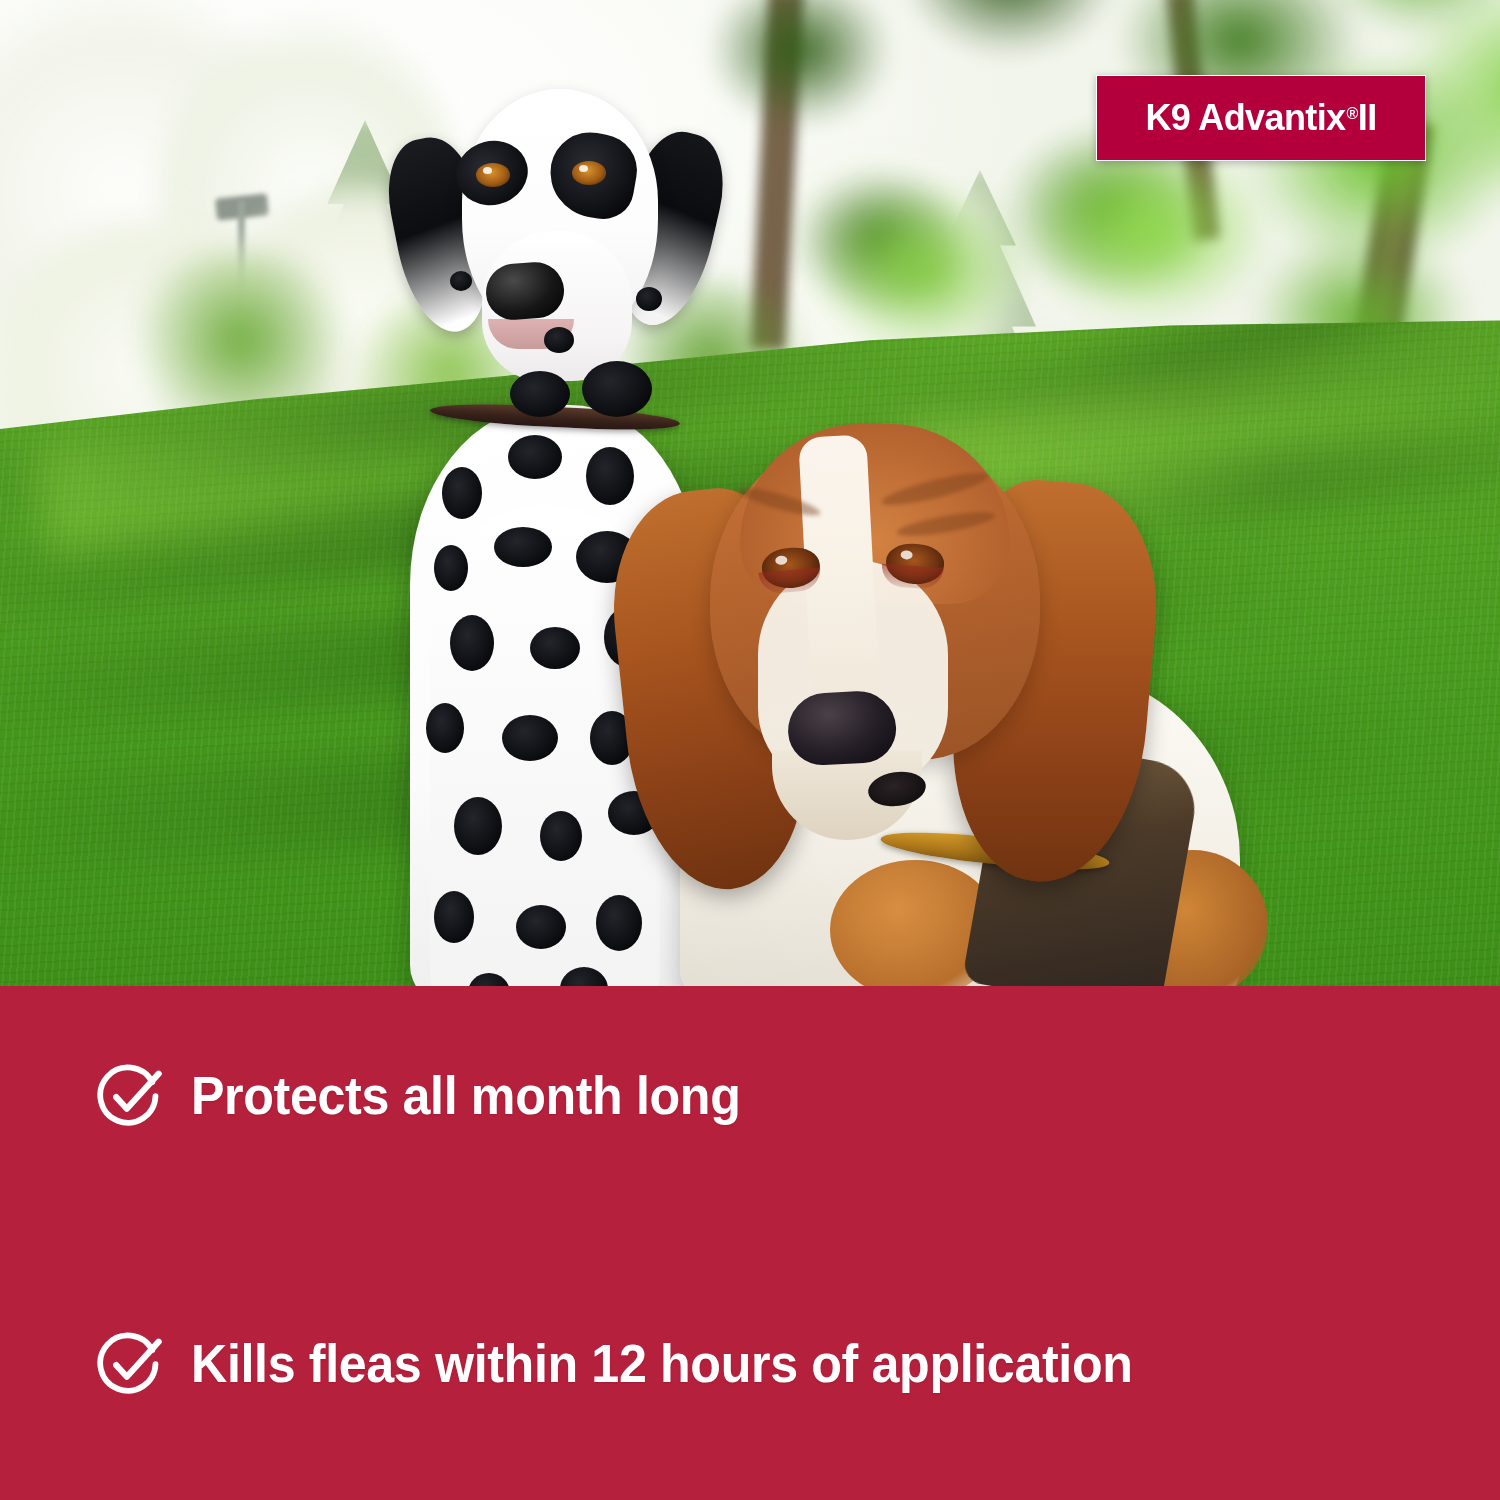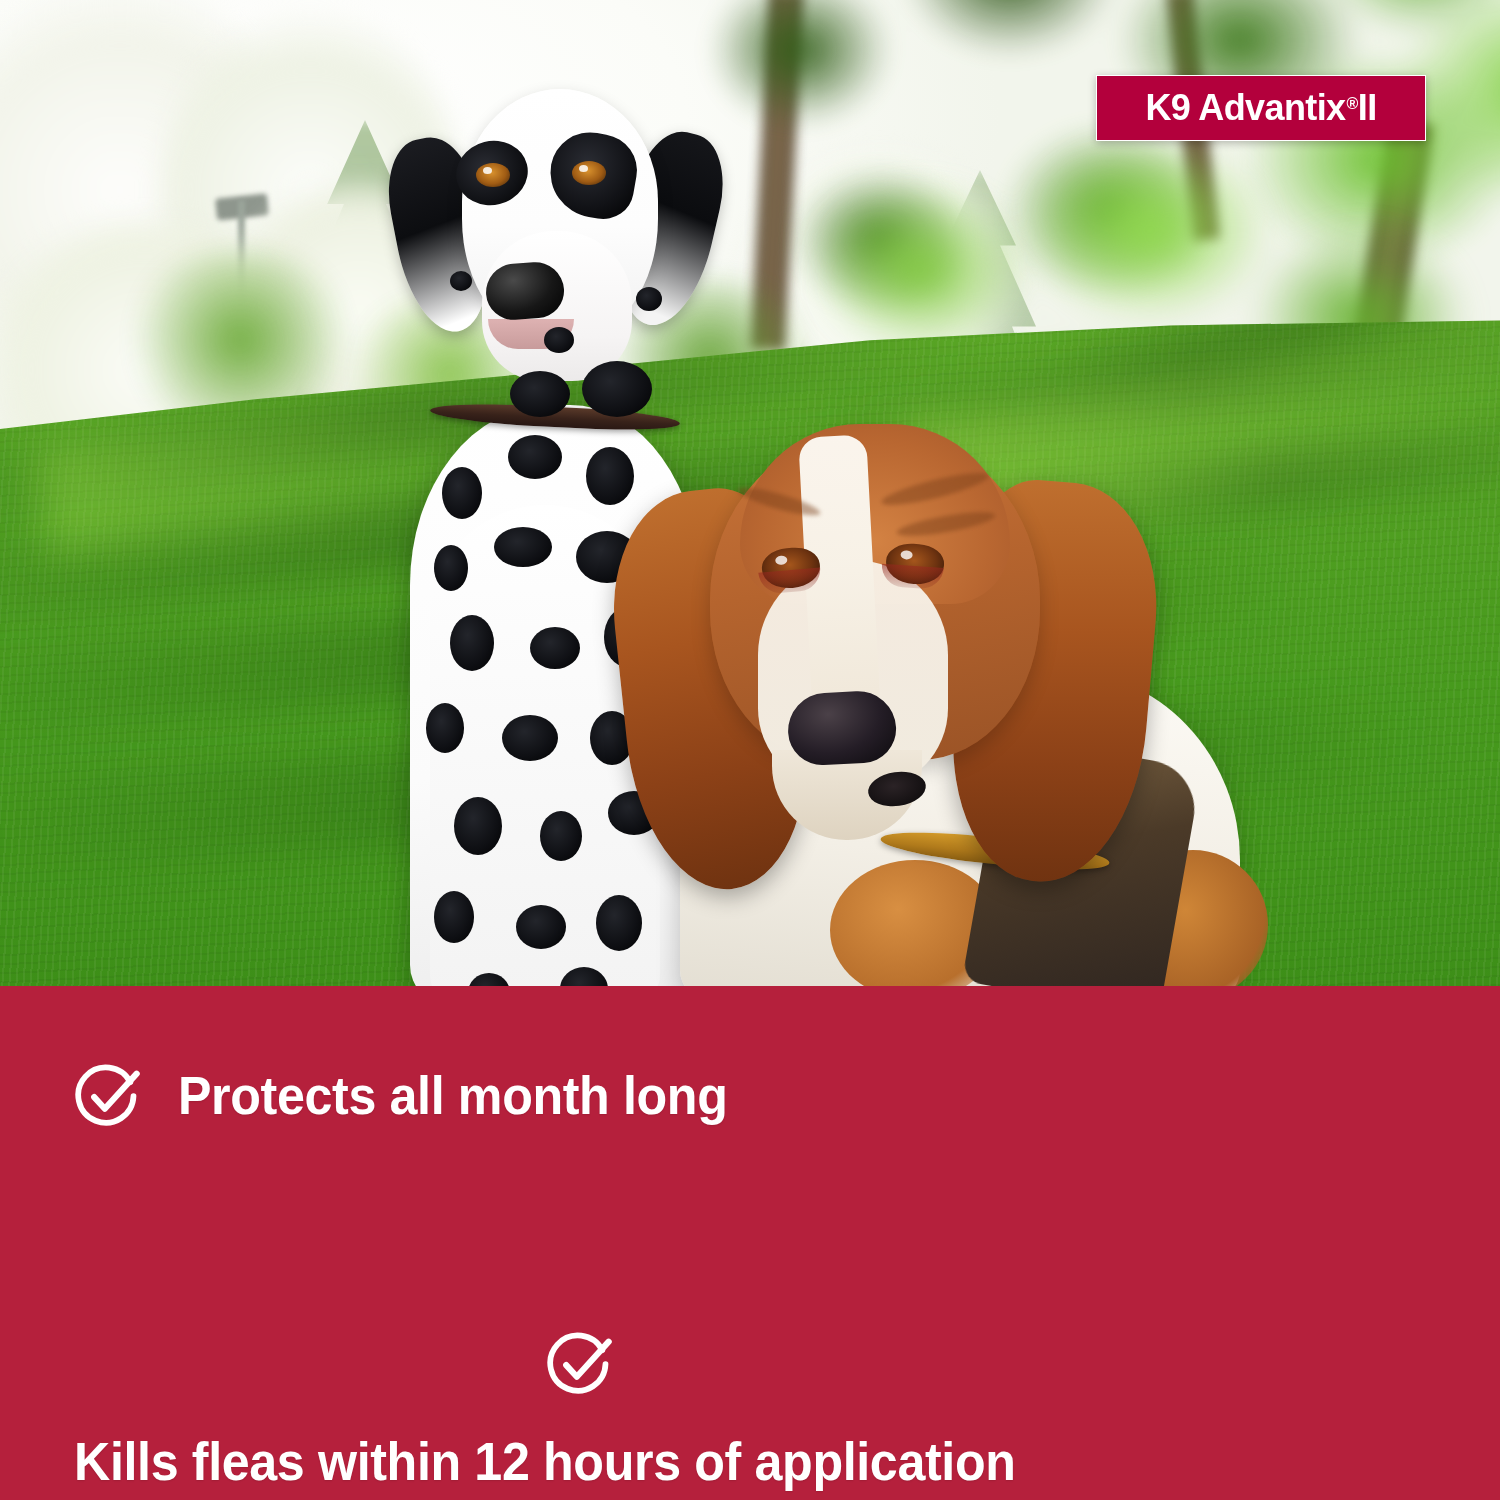--- a/index.html
+++ b/index.html
@@ -330,21 +330,21 @@
     box-shadow:0 2px 6px rgba(0,0,0,.35);
   }
   .wrinkle {
     position:absolute; background:rgba(120,62,24,.45);
     border-radius:50%; filter:blur(2px);
   }
 
   
   .logo-badge {
     position:absolute; left:1096px; top:75px;
-    width:330px; height:66px;
+    width:330px; height:86px;
     background:#ffffff;
     padding:1px;
     box-shadow:0 2px 8px rgba(0,0,0,.25);
   }
   .logo-inner {
     width:100%; height:100%;
     background:#B3003C;
     display:flex; align-items:center; justify-content:center;
   }
   .logo-text {
@@ -359,27 +359,27 @@
   .logo-reg { font-size:16px; vertical-align:super; position:relative; top:-11px; margin-left:1px; }
   .logo-ii { }
 
   
   .benefits {
     position:absolute; left:0; top:986px;
     width:1500px; height:514px;
     background:#B5203C;
   }
   .benefit-row {
-    position:absolute; left:74px;
-    display:flex; align-items:center; gap:36px;
+    position:absolute; left:96px;
+    display:flex; align-items:center; gap:27px;
   }
   .benefits .benefit-row { top:auto; }
   .b1 { top:76px !important; }
   .b2 { top:210px !important; }
-  .b3 { top:344px !important;flex-direction:column; }
+  .b3 { top:344px !important; }
 
   .check-icon { width:68px; height:68px; flex:0 0 68px; display:block; }
   .benefit-text {
     color:#ffffff;
     font-family:"Liberation Sans", sans-serif;
     font-weight:bold;
     font-size:54px;
     line-height:1.02;
     letter-spacing:-.4px;
     white-space:nowrap;

